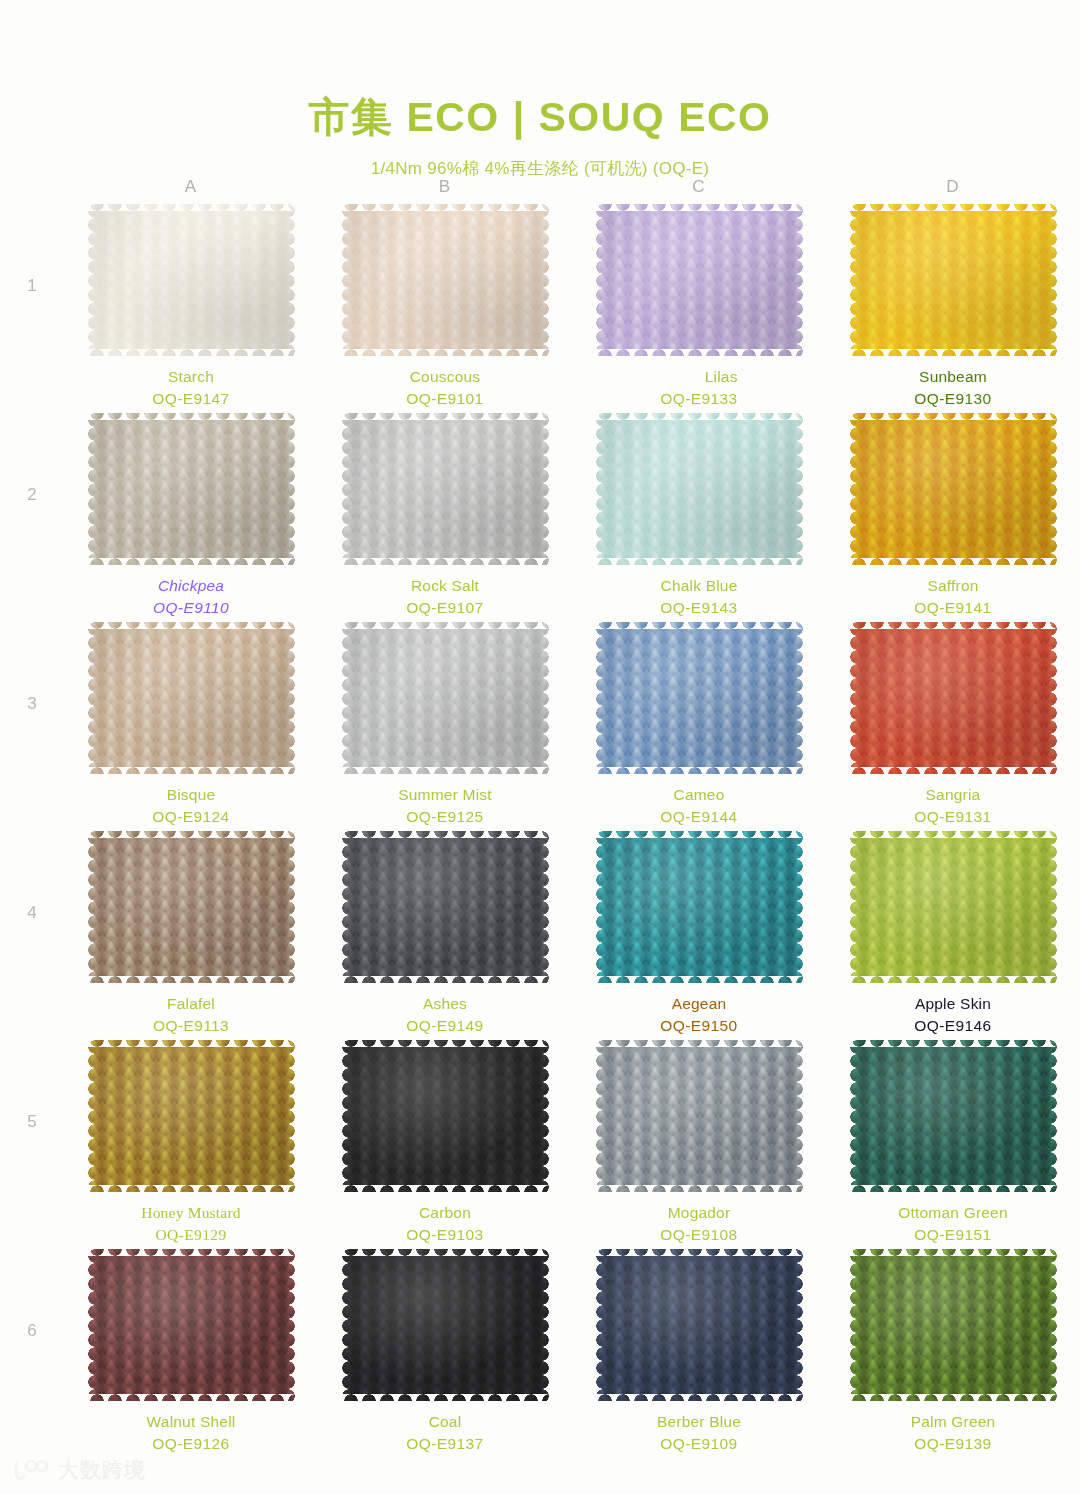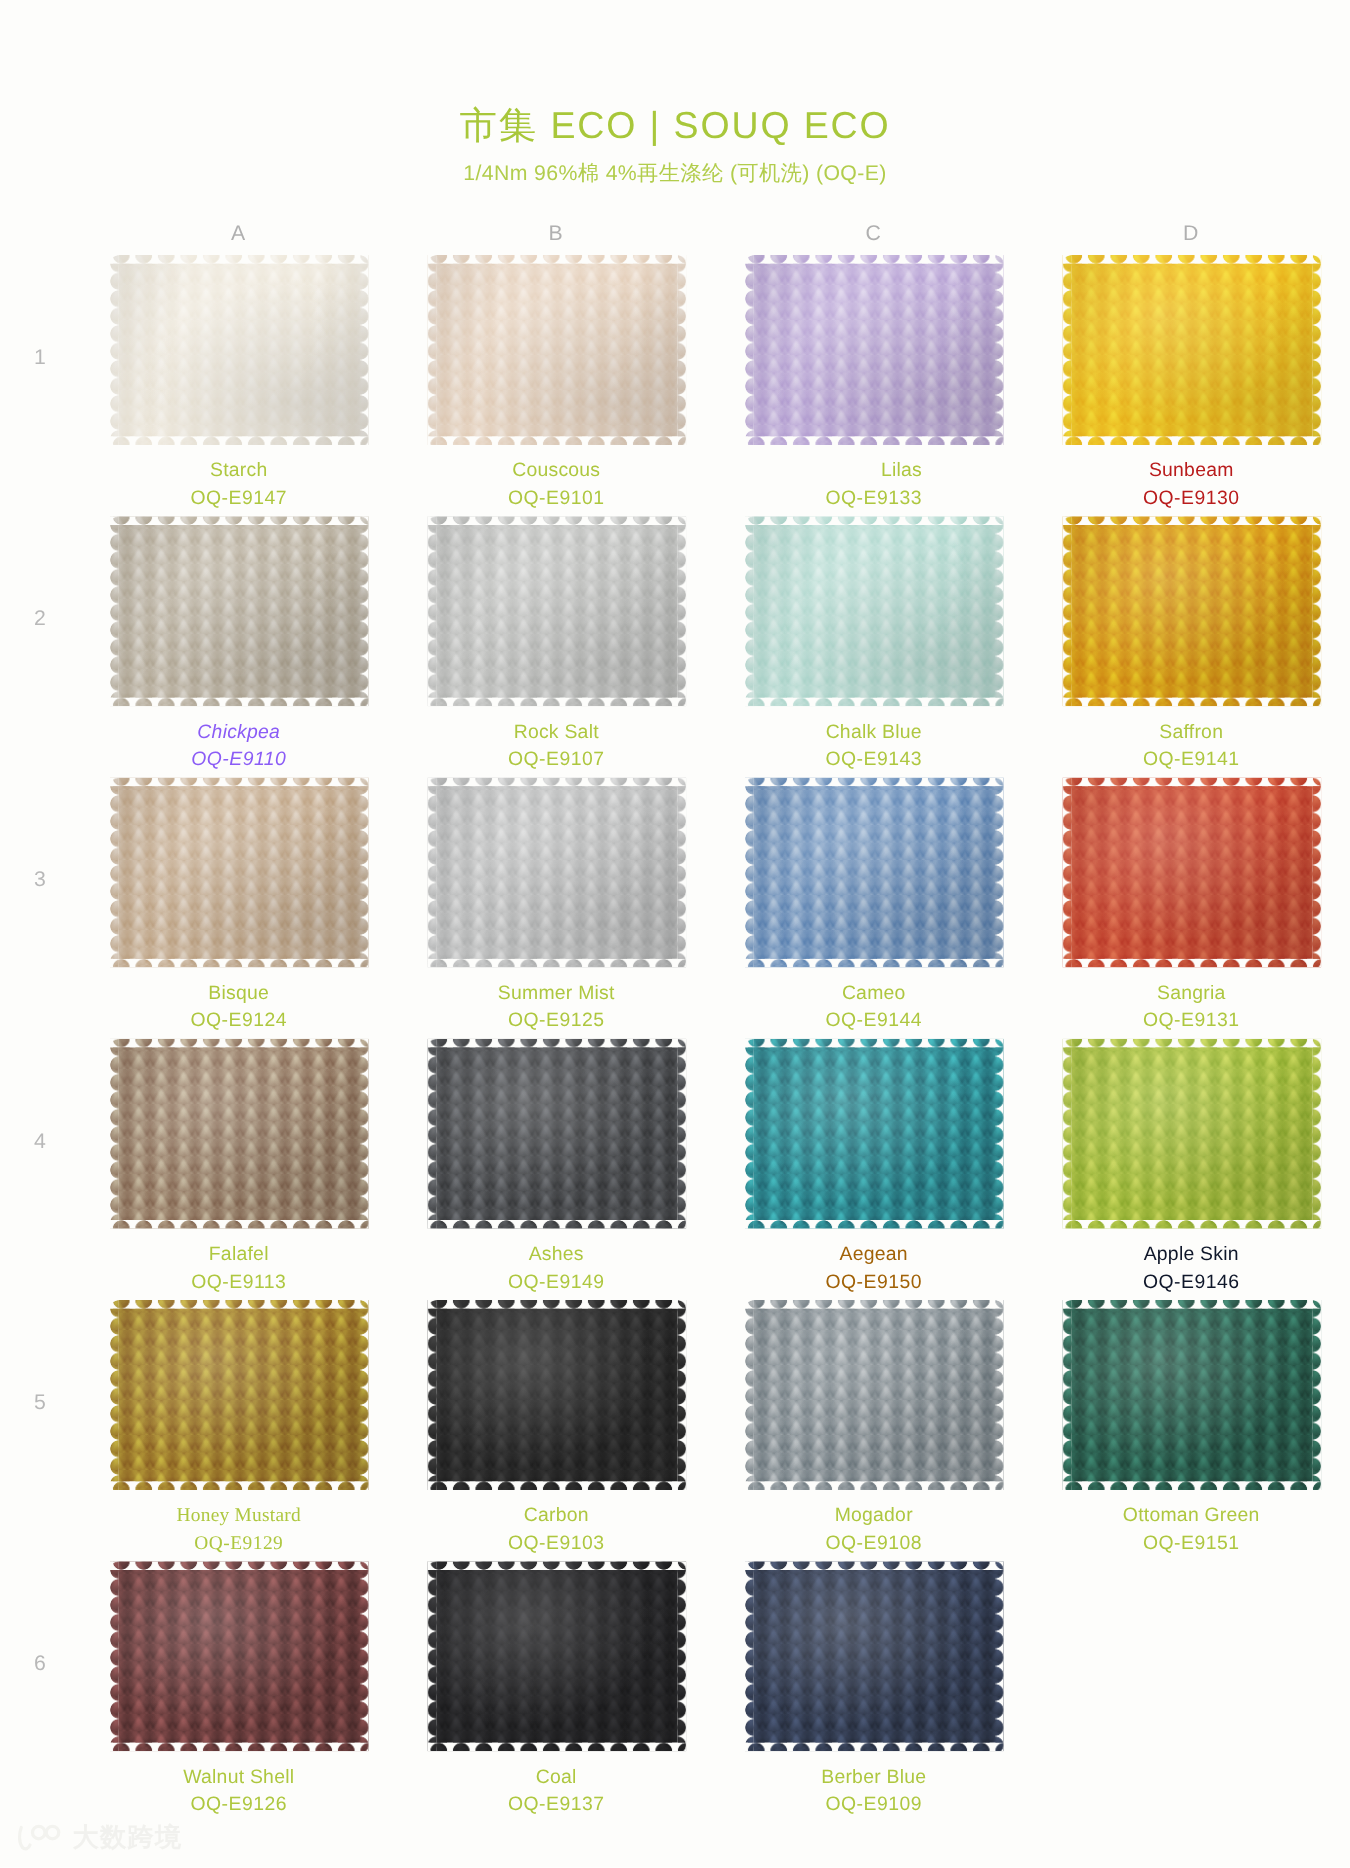--- a/index.html
+++ b/index.html
@@ -16,26 +16,26 @@
     overflow: hidden;
   }
 
   
   #header {
     width: 100%;
     text-align: center;
     padding-top: 78px;
   }
   #title {
-    font-size: 30px;
-    font-weight: normal;
+    font-size: 41px;
+    font-weight: bold;
     letter-spacing: 1.5px;
     color: #a8c73a;
     line-height: 1.25;
-    margin: 4px;
+    margin: 14px;
   }
   #subtitle {
     font-size: 17px;
     color: #b2cd4c;
     letter-spacing: 0.3px;
     margin: 7px 0 0 0;
     font-weight: 400;
   }
 
   
@@ -264,21 +264,21 @@
         <div class="cell">
           <div class="swatch-box">
             <div class="swatch">
               <div class="knit" style="--c: #f0c426;"></div>
               <div class="edge edge-top" style="background-image: radial-gradient(circle at 9px 7px, transparent 6.5px, rgb(253, 253, 251) 7px);"></div>
               <div class="edge edge-bottom" style="background-image: radial-gradient(circle at 9px 7px, transparent 6.5px, rgb(253, 253, 251) 7px);"></div>
               <div class="edge edge-left" style="background-image: radial-gradient(circle at 7px 7px, transparent 6.5px, rgb(253, 253, 251) 7px);"></div>
               <div class="edge edge-right" style="background-image: radial-gradient(circle at 7px 7px, transparent 6.5px, rgb(253, 253, 251) 7px);"></div>
             </div>
           </div>
-          <div class="cap" style="color: #b91c1c; text-align: center;">
+          <div class="cap" style="color: #4d7c0f; text-align: center;">
             <div class="cap-name">Sunbeam</div>
             <div class="cap-code">OQ-E9130</div>
           </div>
         </div>
       </div>
       <div class="grid-row">
         <div class="row-label">2</div>
         <div class="cell">
           <div class="swatch-box">
             <div class="swatch">
@@ -567,20 +567,35 @@
               <div class="knit" style="--c: #353f55;"></div>
               <div class="edge edge-top" style="background-image: radial-gradient(circle at 9px 7px, transparent 6.5px, rgb(253, 253, 251) 7px);"></div>
               <div class="edge edge-bottom" style="background-image: radial-gradient(circle at 9px 7px, transparent 6.5px, rgb(253, 253, 251) 7px);"></div>
               <div class="edge edge-left" style="background-image: radial-gradient(circle at 7px 7px, transparent 6.5px, rgb(253, 253, 251) 7px);"></div>
               <div class="edge edge-right" style="background-image: radial-gradient(circle at 7px 7px, transparent 6.5px, rgb(253, 253, 251) 7px);"></div>
             </div>
           </div>
           <div class="cap" style="color: rgb(174, 199, 63);">
             <div class="cap-name">Berber Blue</div>
             <div class="cap-code">OQ-E9109</div>
+          </div>
+        </div>
+        <div class="cell">
+          <div class="swatch-box">
+            <div class="swatch">
+              <div class="knit" style="--c: #5a7a2d;"></div>
+              <div class="edge edge-top" style="background-image: radial-gradient(circle at 9px 7px, transparent 6.5px, rgb(253, 253, 251) 7px);"></div>
+              <div class="edge edge-bottom" style="background-image: radial-gradient(circle at 9px 7px, transparent 6.5px, rgb(253, 253, 251) 7px);"></div>
+              <div class="edge edge-left" style="background-image: radial-gradient(circle at 7px 7px, transparent 6.5px, rgb(253, 253, 251) 7px);"></div>
+              <div class="edge edge-right" style="background-image: radial-gradient(circle at 7px 7px, transparent 6.5px, rgb(253, 253, 251) 7px);"></div>
+            </div>
+          </div>
+          <div class="cap" style="color: rgb(174, 199, 63);">
+            <div class="cap-name">Palm Green</div>
+            <div class="cap-code">OQ-E9139</div>
           </div>
         </div>
       </div>
     </div>
 </div>
 
 <div id="footer">
   <div id="wm-logo">
     <svg width="36" height="22" viewBox="0 0 36 22" aria-hidden="true">
       <path d="M3 3 C1 8, 1 15, 4 19 C6 21, 9 20, 10 17" fill="none" stroke="#ebebe6" stroke-width="2.6" stroke-linecap="round"></path>

